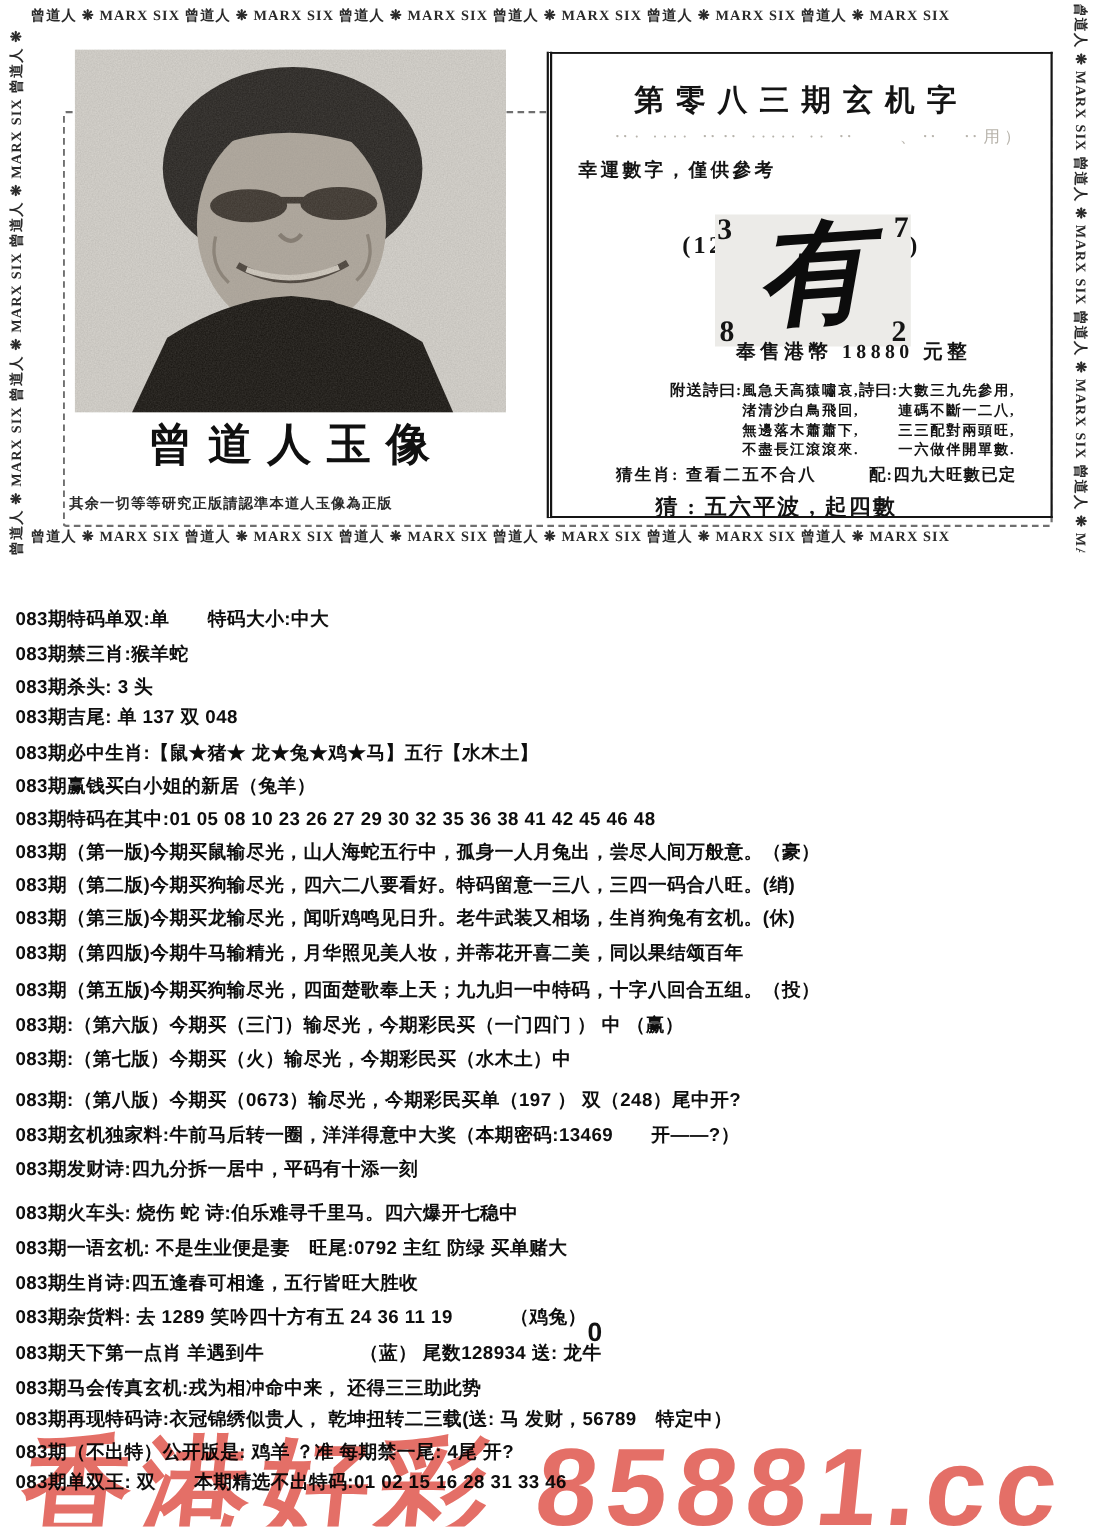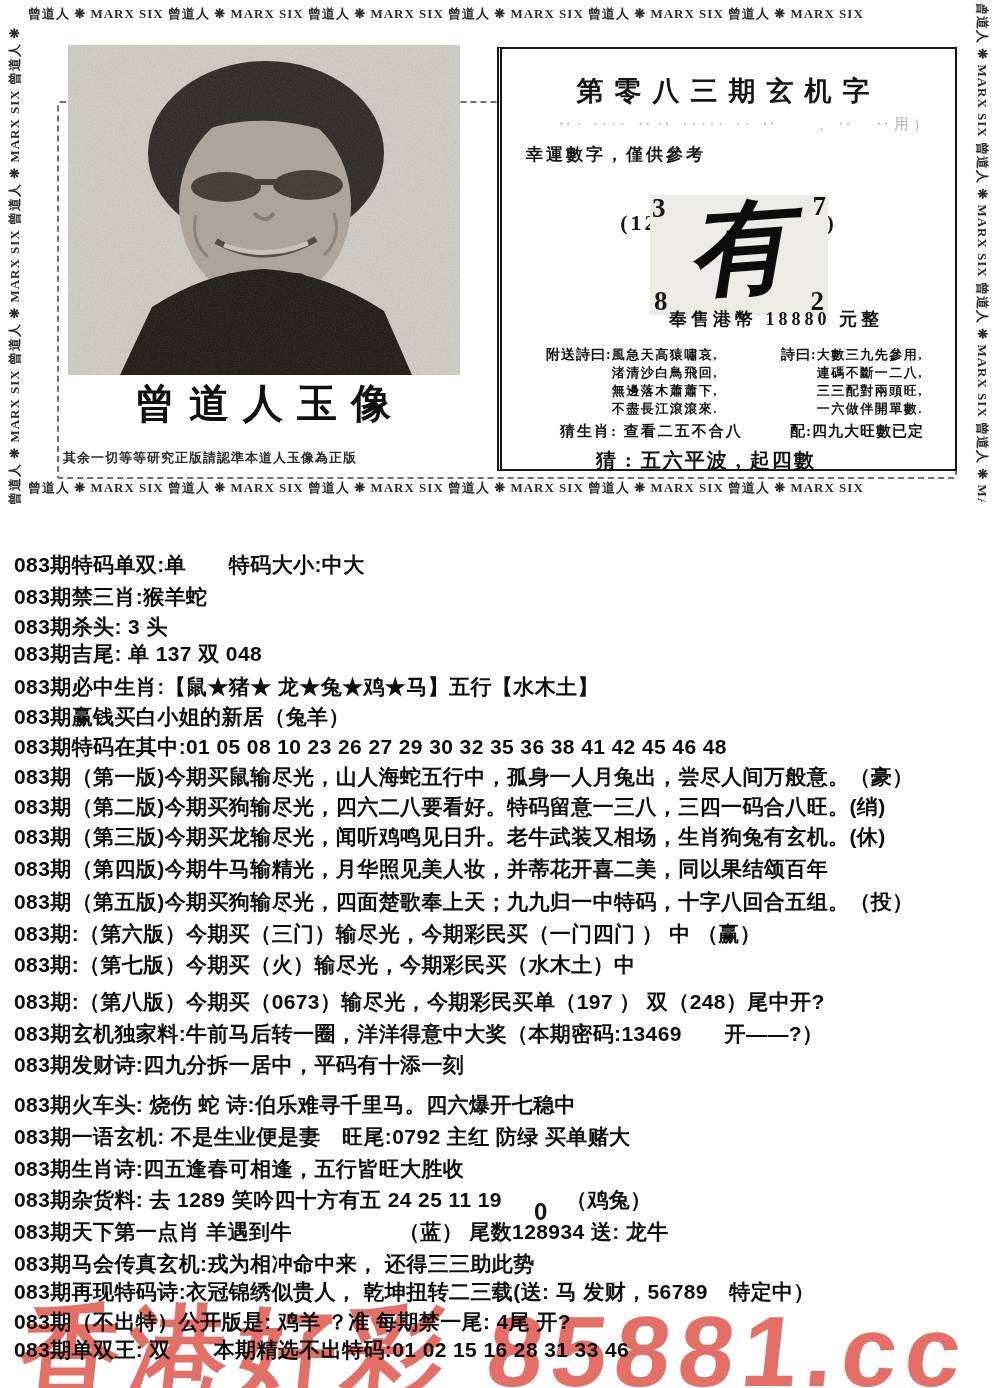--- a/index.html
+++ b/index.html
@@ -39,28 +39,28 @@
   .m-grid{top:146px;left:148px;width:178px;height:120px;background:#ecebe8;}
   .m-grid span{position:absolute;font-size:27px;font-weight:bold;font-family:"Liberation Serif",serif;}
   .g-tl{left:2px;top:-2px;} .g-tr{right:2px;top:-4px;}
   .g-bl{left:4px;bottom:-2px;} .g-br{right:4px;bottom:-2px;}
   .g-char{left:50%;top:50%;transform:translate(-50%,-54%) rotate(-4deg);
           font-size:102px !important;font-style:italic;font-weight:bold;color:#0c0c0c;}
   .m-price{top:258px;right:72px;font-size:18px;font-weight:bold;letter-spacing:4px;}
   .m-poems{top:297px;left:44px;width:392px;display:flex;}
   .poem-label{font-size:14px;font-weight:bold;letter-spacing:1px;white-space:nowrap;}
   .poem-col{font-size:13px;font-weight:bold;letter-spacing:1.5px;line-height:18px;white-space:nowrap;}
-  .pgroup{display:flex;}
+  .pgroup{display:flex;justify-content:flex-end;}
   .pg-left{width:235px;}
   .m-guess1{top:373px;left:58px;font-size:15px;font-weight:bold;letter-spacing:2px;font-family:Liberation Serif, serif;}
   .m-pei{top:373px;left:288px;font-size:15px;font-weight:bold;letter-spacing:1px;}
   .m-guess2{top:398px;left:94px;font-size:20px;font-weight:bold;letter-spacing:2px;}
 
   
-  .pline{position:absolute;left:14px;width:975px;font-size:21px;font-weight:600;
+  .pline{position:absolute;left:14px;width:975px;font-size:17px;font-weight:600;
          letter-spacing:0.4px;white-space:nowrap;color:#0e0e0e;}
   .stray-zero{position:absolute;left:534px;top:1198px;font-size:24px;font-weight:600;}
 
   
   .watermark{position:absolute;left:20px;top:1286px;font-size:100px;font-weight:700;
              color:#e0564c;letter-spacing:8px;white-space:nowrap;transform:skewX(-6deg);
              opacity:.85;mix-blend-mode:multiply;font-family:"Liberation Sans",sans-serif;}
 </style>
 </head>
 <body>
@@ -154,21 +154,21 @@
   <div class="pline" style="top:855px">083期（第四版)今期牛马输精光，月华照见美人妆，并蒂花开喜二美，同以果结颂百年</div>
   <div class="pline" style="top:888px">083期（第五版)今期买狗输尽光，四面楚歌奉上天；九九归一中特码，十字八回合五组。（投）</div>
   <div class="pline" style="top:920px">083期:（第六版）今期买（三门）输尽光，今期彩民买（一门四门 ） 中 （赢）</div>
   <div class="pline" style="top:951px">083期:（第七版）今期买（火）输尽光，今期彩民买（水木土）中</div>
   <div class="pline" style="top:988px">083期:（第八版）今期买（0673）输尽光，今期彩民买单（197 ） 双（248）尾中开?</div>
   <div class="pline" style="top:1020px">083期玄机独家料:牛前马后转一圈，洋洋得意中大奖（本期密码:13469　　开——?）</div>
   <div class="pline" style="top:1051px">083期发财诗:四九分拆一居中，平码有十添一刻</div>
   <div class="pline" style="top:1091px">083期火车头: 烧伤 蛇 诗:伯乐难寻千里马。四六爆开七稳中</div>
   <div class="pline" style="top:1123px">083期一语玄机: 不是生业便是妻　旺尾:0792 主红 防绿 买单赌大</div>
   <div class="pline" style="top:1155px">083期生肖诗:四五逢春可相逢，五行皆旺大胜收</div>
-  <div class="pline" style="top:1186px">083期杂货料: 去 1289 笑吟四十方有五  24 25 11 19　　　（鸡兔）</div>
+  <div class="pline" style="top:1186px">083期杂货料: 去 1289 笑吟四十方有五  24 36 11 19　　　（鸡兔）</div>
   <div class="pline" style="top:1218px">083期天下第一点肖 羊遇到牛　　　　　（蓝） 尾数128934 送: 龙牛</div>
   <div class="pline" style="top:1250px">083期马会传真玄机:戎为相冲命中来， 还得三三助此势</div>
   <div class="pline" style="top:1278px">083期再现特码诗:衣冠锦绣似贵人， 乾坤扭转二三载(送: 马 发财，56789　特定中）</div>
   <div class="pline" style="top:1308px">083期（不出特）公开版是: 鸡羊 ？准 每期禁一尾: 4尾 开?</div>
   <div class="pline" style="top:1336px">083期单双王: 双　　本期精选不出特码:01 02 15 16 28 31 33 46</div>
 
   <div class="stray-zero">0</div>
 
   <div class="watermark">香港好彩 85881.cc</div>
 

